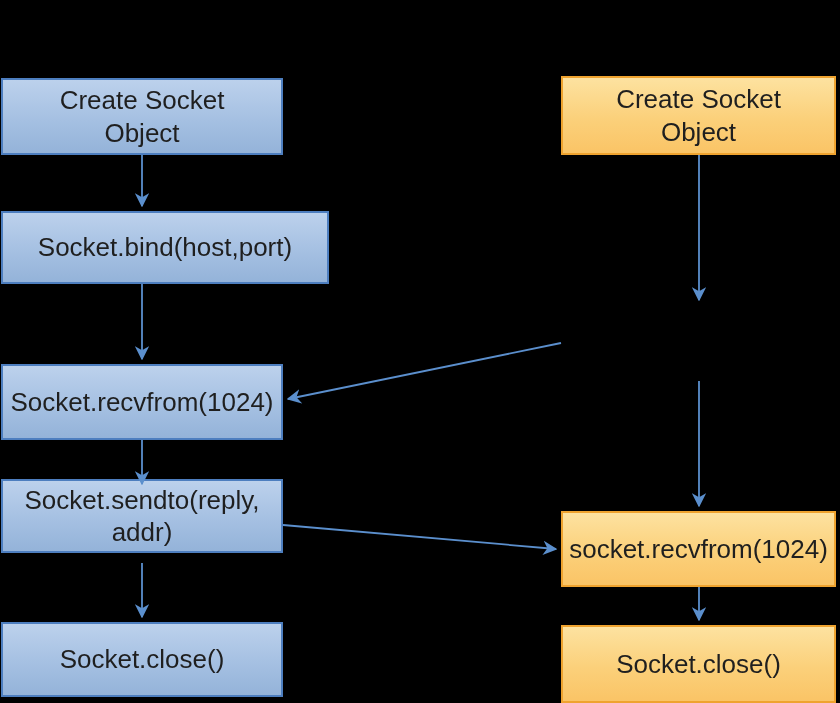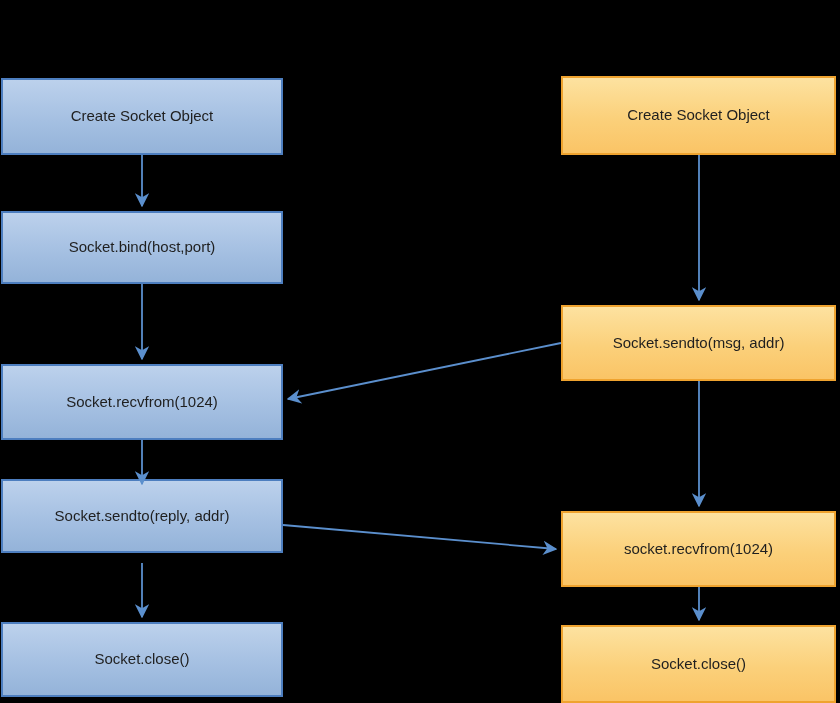--- a/index.html
+++ b/index.html
@@ -15,36 +15,36 @@
     overflow: hidden;
     font-family: "Liberation Sans", sans-serif;
   }
   .box {
     position: absolute;
     box-sizing: border-box;
     display: flex;
     align-items: center;
     justify-content: center;
     text-align: center;
-    font-size: 15px;
+    font-size: 26px;
     line-height: 1.25;
     color: #1f1f1f;
     padding: 4px 24px;
   }
   .box.blue {
     background: linear-gradient(to bottom, #bcd1ec 0%, #a5c0e2 55%, #94b3d9 100%);
     border: 2px solid #4d7ebf;
   }
   .box.orange {
     background: linear-gradient(to bottom, #fde2a0 0%, #fbd07a 55%, #fac466 100%);
     border: 2px solid #efa32f;
   }
   
   #srv-box-1 { left: 1px;  top: 78px;  width: 282px; height: 77px; }
-  #srv-box-2 { left: 1px;  top: 211px; width: 282px; height: 73px; }
+  #srv-box-2 { left: 1px;  top: 211px; width: 328px; height: 73px; }
   #srv-box-3 { left: 1px;  top: 364px; width: 282px; height: 76px; }
   #srv-box-4 { left: 1px;  top: 479px; width: 282px; height: 74px; }
   #srv-box-5 { left: 1px;  top: 622px; width: 282px; height: 75px; }
   
   #cli-box-1 { left: 561px; top: 76px;  width: 275px; height: 79px; }
   #cli-box-2 { left: 561px; top: 305px; width: 275px; height: 76px; }
   #cli-box-3 { left: 561px; top: 511px; width: 275px; height: 76px; }
   #cli-box-4 { left: 561px; top: 625px; width: 275px; height: 78px; }
   #arrow-layer {
     position: absolute;
@@ -62,21 +62,20 @@
 
 <div id="canvas">
 
   <div class="box blue" id="srv-box-1">Create Socket Object</div>
   <div class="box blue" id="srv-box-2">Socket.bind(host,port)</div>
   <div class="box blue" id="srv-box-3">Socket.recvfrom(1024)</div>
   <div class="box blue" id="srv-box-4">Socket.sendto(reply, addr)</div>
   <div class="box blue" id="srv-box-5">Socket.close()</div>
 
   <div class="box orange" id="cli-box-1">Create Socket Object</div>
-  <div class="box orange" id="cli-box-2">Socket.sendto(msg, addr)</div>
   <div class="box orange" id="cli-box-3">socket.recvfrom(1024)</div>
   <div class="box orange" id="cli-box-4">Socket.close()</div>
 
   <svg id="arrow-layer" viewBox="0 0 840 703" xmlns="http://www.w3.org/2000/svg">
     <defs>
       <marker id="arrowhead" viewBox="0 0 10 10" refX="9" refY="5" markerWidth="8" markerHeight="8" orient="auto">
         <path d="M0,0 L10,5 L0,10 L3,5 Z" fill="#5b8fcd"></path>
       </marker>
     </defs>
 

